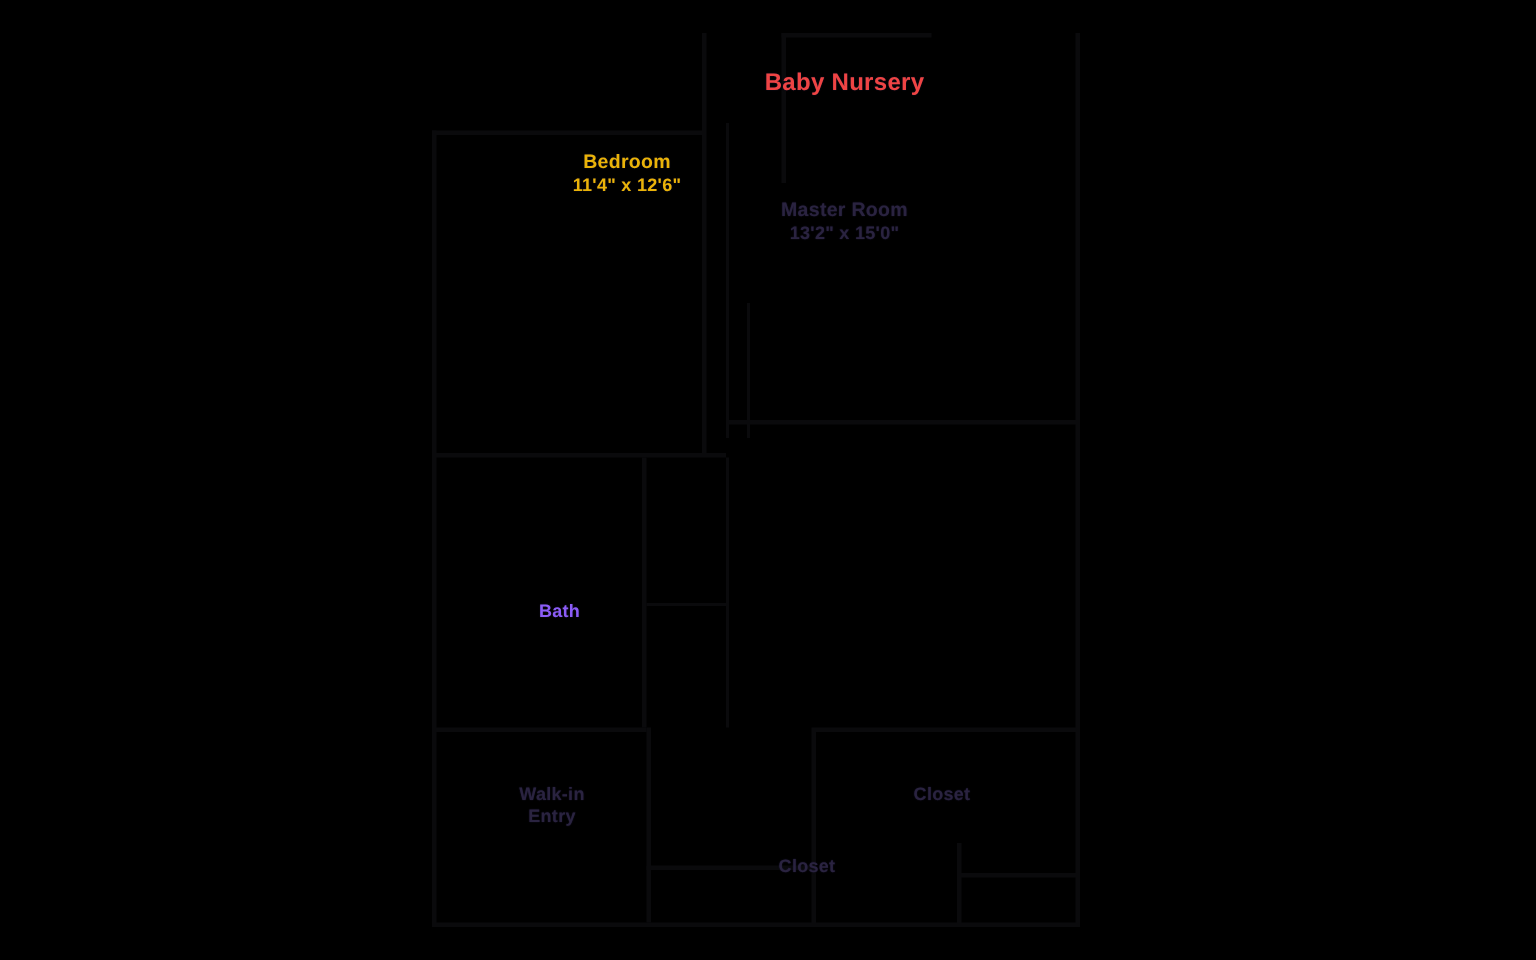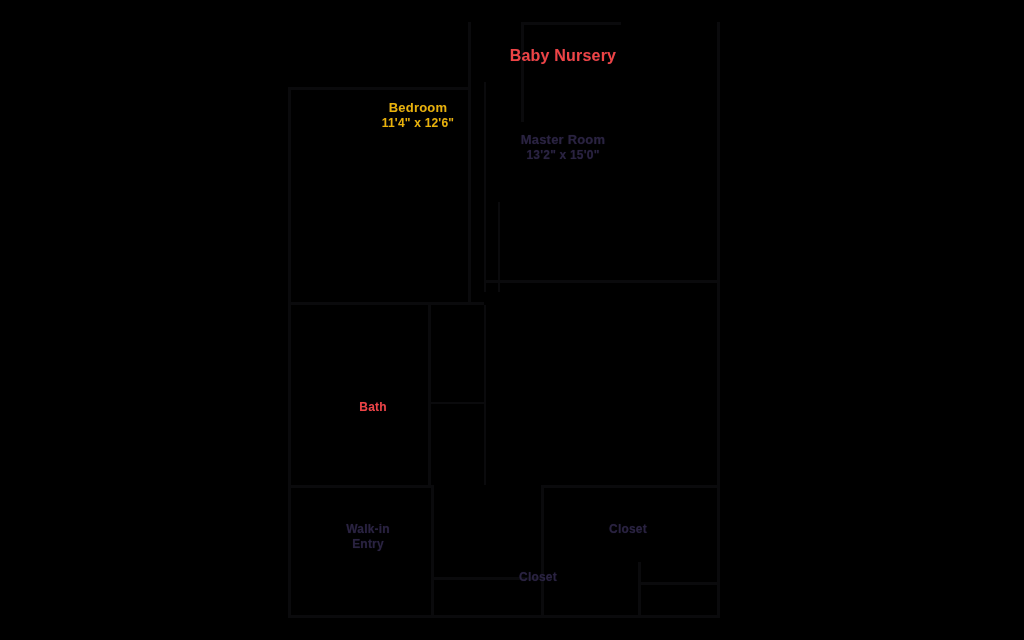--- a/index.html
+++ b/index.html
@@ -73,20 +73,20 @@
         <div class="wall" style="left: 350px; top: 540px; width: 3px; height: 56px; background: rgb(10, 10, 12);"></div>
         <div class="wall" style="left: 350px; top: 560px; width: 82px; height: 3px; background: rgb(10, 10, 12);"></div>
         <div class="wall" style="left: 196px; top: 283px; width: 2px; height: 180px; background: rgb(10, 10, 12);"></div>
         <div class="wall" style="left: 143px; top: 380px; width: 55px; height: 2px; background: rgb(10, 10, 12);"></div>
         <div class="wall" style="left: 196px; top: 60px; width: 2px; height: 120px; background: rgb(10, 10, 12);"></div>
       </div>
     <div id="labels-layer">
         <div class="room-label label-sm" style="left: 200px; top: 24px; width: 150px; color: #ef4444;"><span class="name" style="font-size: 16px;">Baby Nursery</span></div>
         <div class="room-label" style="left: 55px; top: 78px; width: 150px; color: #eab308;"><span class="name">Bedroom</span><span class="dims">11'4" x 12'6"</span></div>
         <div class="room-label" style="left: 200px; top: 110px; width: 150px; color: rgb(42, 35, 64);"><span class="name">Master Room</span><span class="dims">13'2" x 15'0"</span></div>
-        <div class="room-label label-sm" style="left: 40px; top: 378px; width: 90px; color: #ef4444;"><span class="name">Bath</span></div>
+        <div class="room-label label-sm" style="left: 40px; top: 378px; width: 90px; color: #8b5cf6;"><span class="name">Bath</span></div>
         <div class="room-label label-sm" style="left: 30px; top: 500px; width: 100px; color: rgb(42, 35, 64);"><span class="name">Walk-in
 Entry</span></div>
         <div class="room-label label-sm" style="left: 210px; top: 548px; width: 80px; color: rgb(42, 35, 64);"><span class="name">Closet</span></div>
         <div class="room-label label-sm" style="left: 290px; top: 500px; width: 100px; color: rgb(42, 35, 64);"><span class="name">Closet</span></div>
       </div>
   </div>
 </div>
 
 </body></html>

